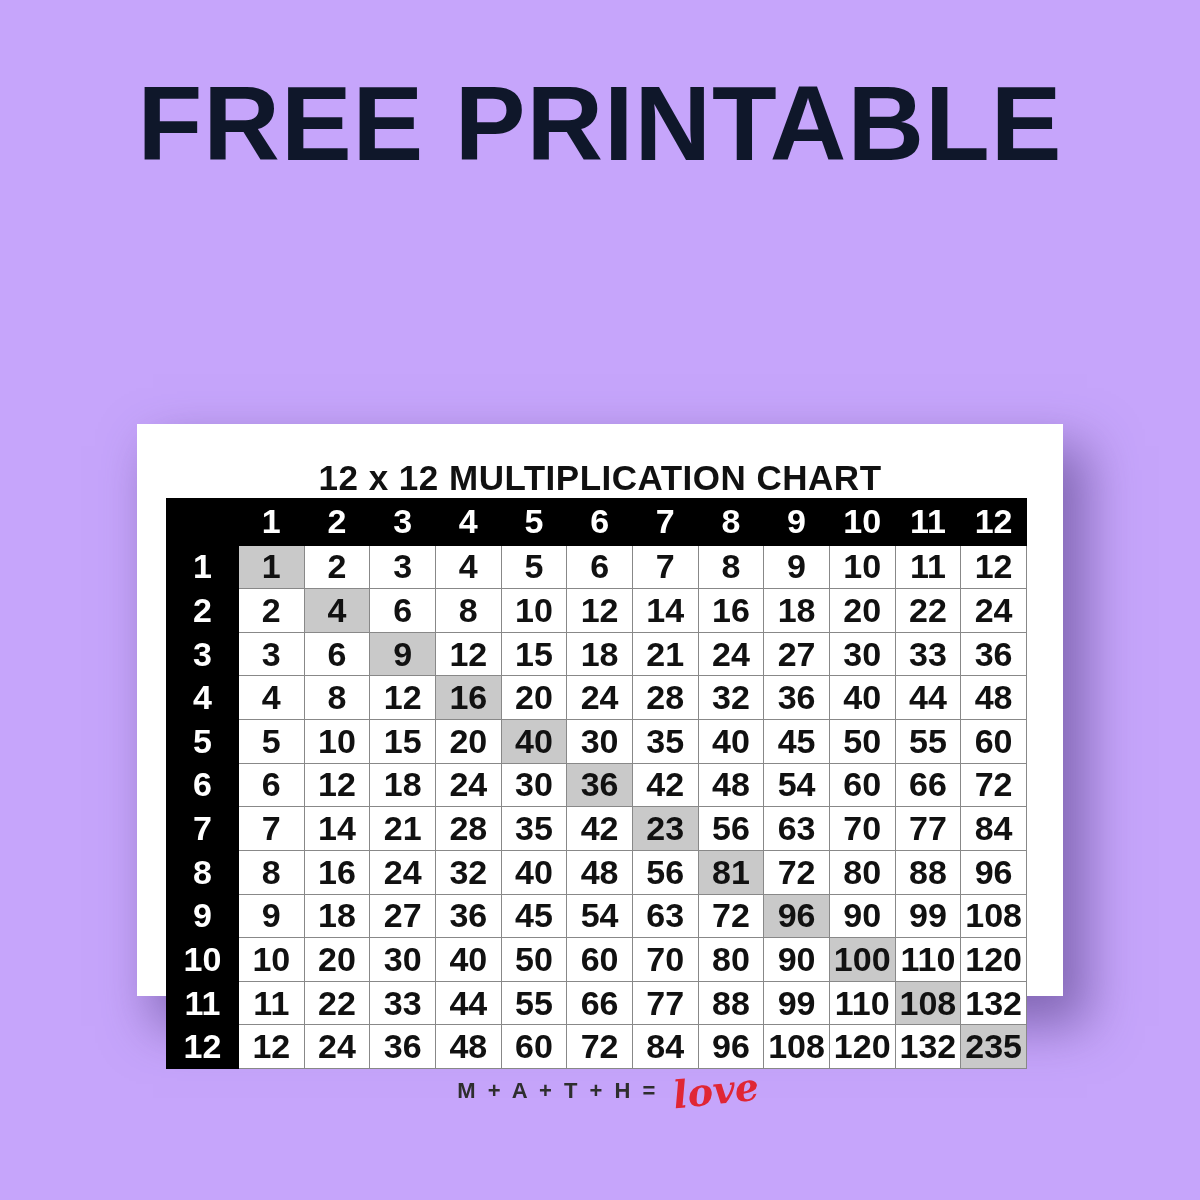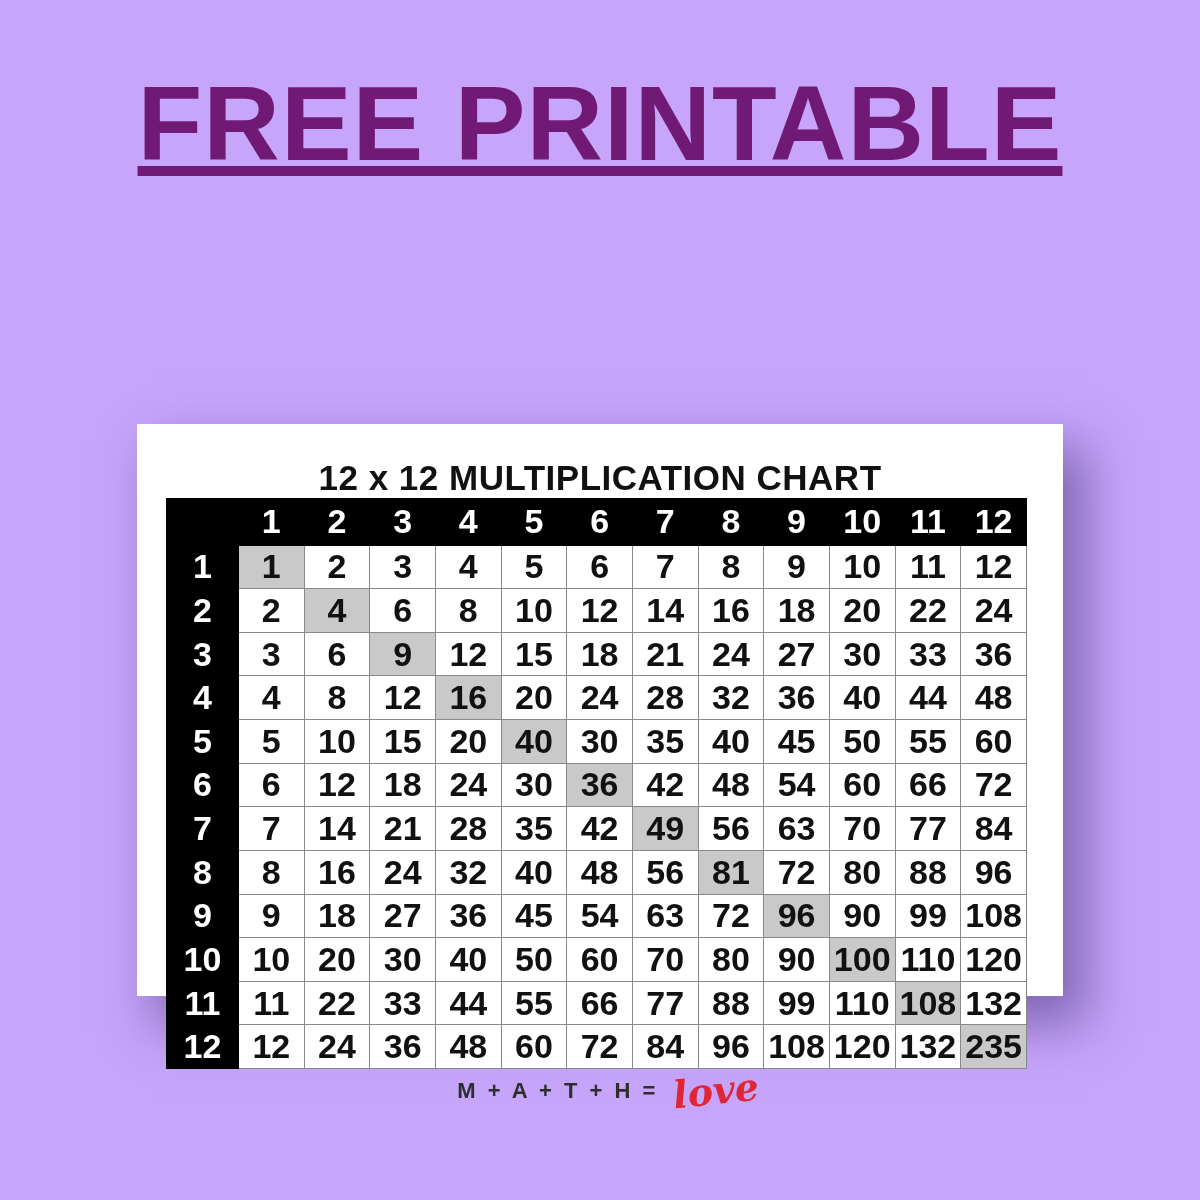--- a/index.html
+++ b/index.html
@@ -85,21 +85,21 @@
     color:#e02634;
     transform:rotate(-6deg);
     margin-left:10px;
     vertical-align:middle;
     line-height:1;
   }
 </style>
 </head>
 <body style="background: rgb(198, 165, 251);">
 
-<div class="page-title" style="color: #701a75; text-decoration: underline;">
+<div class="page-title" style="color: #0f172a;">
   <div>FREE PRINTABLE</div>
 </div>
 
 <div class="chart-card">
   <div class="chart-title">12 x 12 MULTIPLICATION CHART</div>
 
   <table class="mult-table">
     <colgroup>
       <col class="rowhdr-col">
     </colgroup>
@@ -210,21 +210,21 @@
           <td class="">72</td>
         </tr>
         <tr>
           <td class="hdr">7</td>
           <td class="">7</td>
           <td class="">14</td>
           <td class="">21</td>
           <td class="">28</td>
           <td class="">35</td>
           <td class="">42</td>
-          <td class="diag">49</td>
+          <td class="diag">23</td>
           <td class="">56</td>
           <td class="">63</td>
           <td class="">70</td>
           <td class="">77</td>
           <td class="">84</td>
         </tr>
         <tr>
           <td class="hdr">8</td>
           <td class="">8</td>
           <td class="">16</td>

